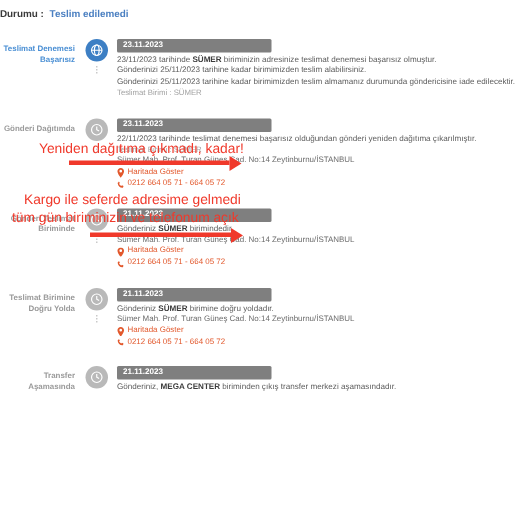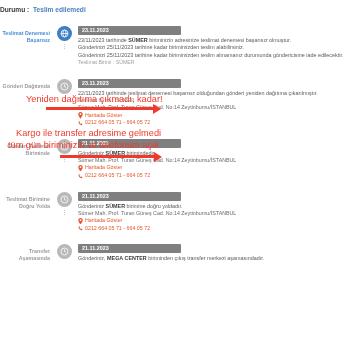--- a/index.html
+++ b/index.html
@@ -289,21 +289,21 @@
             <circle cx="8" cy="8" r="6.2"></circle>
             <polyline points="8,4.2 8,8 10.8,9.6"></polyline>
           </svg>
         </div>
       </div>
       <div class="tl-body"><div class="tl-date">21.11.2023</div><div class="tl-text"><span>Gönderiniz, <b>MEGA CENTER</b> biriminden çıkış transfer merkezi aşamasındadır.</span></div></div>
     </div>
   </div>
 
 <div class="anno" id="anno-1">Yeniden dağıtıma çıkmadı, kadar!</div>
-<div class="anno" id="anno-2">Kargo ile transfer adresime gelmedi</div>
+<div class="anno" id="anno-2">Kargo ile seferde adresime gelmedi</div>
 <div class="anno" id="anno-3">tüm gün biriminizin ve telefonum açık</div>
 
 <div class="arrow" id="arrow-1">
   <div class="shaft"></div>
   <div class="head"></div>
 </div>
 <div class="arrow" id="arrow-2">
   <div class="shaft"></div>
   <div class="head"></div>
 </div>

